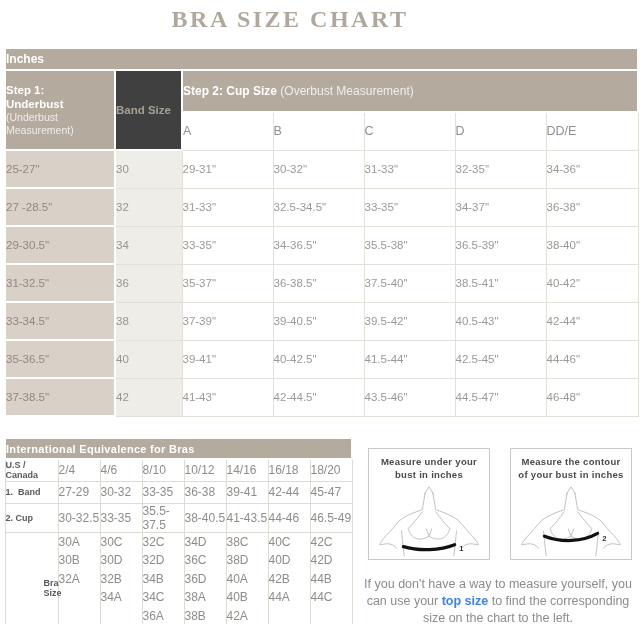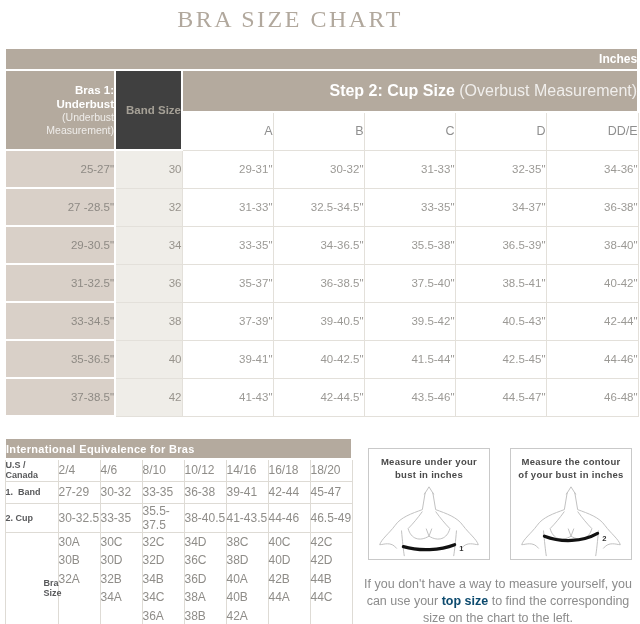--- a/index.html
+++ b/index.html
@@ -5,36 +5,36 @@
   html,body{margin:0;padding:0;}
   body{
     width:640px;height:624px;position:relative;background:#ffffff;
     font-family:"Liberation Sans", sans-serif;
     -webkit-font-smoothing:antialiased;
   }
   
   .page-title{
     position:absolute;top:6px;left:0;width:580px;text-align:center;
     font-family:"Liberation Serif", serif;
-    font-size:24px;font-weight:400;letter-spacing:2.5px;color:#b1a89d;
+    font-size:24px;font-weight:700;letter-spacing:2.5px;color:#b1a89d;
   }
   
   table{border-collapse:collapse;table-layout:fixed;}
   .main-table{position:absolute;left:4px;top:47px;width:633px;}
-  .main-table td{text-align:right;vertical-align:middle;padding:0;}
+  .main-table td{text-align:left;vertical-align:middle;padding:0;}
   .r-unit{height:22px;}
   .r-head{height:42px;}
   .r-letters{height:38px;}
   .r-data{height:38px;}
   .h-taupe{background:#b4aa9e;color:#ffffff;border:2px solid #ffffff;font-weight:bold;font-size:12px;}
   .h-step1{font-size:11.5px;line-height:1.25;}
   .h-step1 .sub{display:block;font-weight:normal;font-size:10.5px;color:rgba(255,255,255,0.78);}
   .h-band{background:#404040;color:#a5a096;border:2px solid #ffffff;
           font-weight:bold;font-size:11.5px;line-height:1.25;vertical-align:top;padding-top:8px;}
-  .h-step2{font-size:16px;}
+  .h-step2{font-size:12px;}
   .h-step2 .sub{font-weight:normal;color:rgba(255,255,255,0.8);}
   .cup-letter{background:#ffffff;border:1px solid #e3e0da;color:#8f8f8f;font-size:12.5px;}
   .col-underbust{background:#d9d0c8;border:2px solid #ffffff;color:#8e8a84;font-size:11.5px;}
   .col-band{background:#efede8;border:1px solid #e3e0da;border-left:2px solid #ffffff;color:#98948d;font-size:11.5px;}
   .cell{background:#ffffff;border:1px solid #e3e0da;color:#9b9995;font-size:11.5px;}
   
   .intl-table{position:absolute;left:4px;top:437px;width:347px;}
   .intl-table td{vertical-align:middle;padding:0;}
   .i-title{height:21px;}
   .i-title td{background:#b4aa9e;color:#ffffff;font-weight:bold;font-size:11px;border:2px solid #ffffff;letter-spacing:0.3px;}
@@ -50,21 +50,21 @@
   
   .measure-panel{position:absolute;left:368px;top:448px;width:264px;display:flex;gap:20px;}
   .measure-box{width:129px;height:112px;border:1px solid #c9c9c9;background:#ffffff;box-sizing:border-box;
                display:flex;flex-direction:column;align-items:center;}
   .measure-box .box-title{font-size:9.5px;font-weight:bold;color:#4a4a4a;text-align:center;
                           letter-spacing:0.3px;line-height:1.35;padding:7px 5px 0 5px;}
   .measure-box svg{margin-top:2px;}
   
   .footnote{position:absolute;left:358px;top:576px;width:280px;text-align:center;
             font-size:12.5px;color:#8c8c8c;line-height:1.35;}
-  .footnote b{color:#0c4a6e;}
+  .footnote b{color:#3b82f6;}
 </style>
 </head>
 <body>
 
 <div class="page-title">BRA SIZE CHART</div>
 
 <table class="main-table">
   <colgroup>
     <col style="width:110px">
       <col style="width:67px">
@@ -73,21 +73,21 @@
       <col style="width:91px">
       <col style="width:91px">
       <col style="width:92px">
   </colgroup>
   <tbody>
       <tr class="r-unit">
     <td class="h-taupe" colspan="7">Inches</td>
   </tr>
   <tr class="r-head">
     <td class="h-taupe h-step1" rowspan="2">
-      <span>Bras 1:</span><br>
+      <span>Step 1:</span><br>
       <span>Underbust</span>
       <span class="sub">(Underbust Measurement)</span>
     </td>
     <td class="h-band" rowspan="2">Band Size</td>
     <td class="h-taupe h-step2" colspan="5">
       <span>Step 2: Cup Size</span><span class="sub"> (Overbust Measurement)</span>
     </td>
   </tr>
   <tr class="r-letters">
     <td class="cup-letter">A</td>

